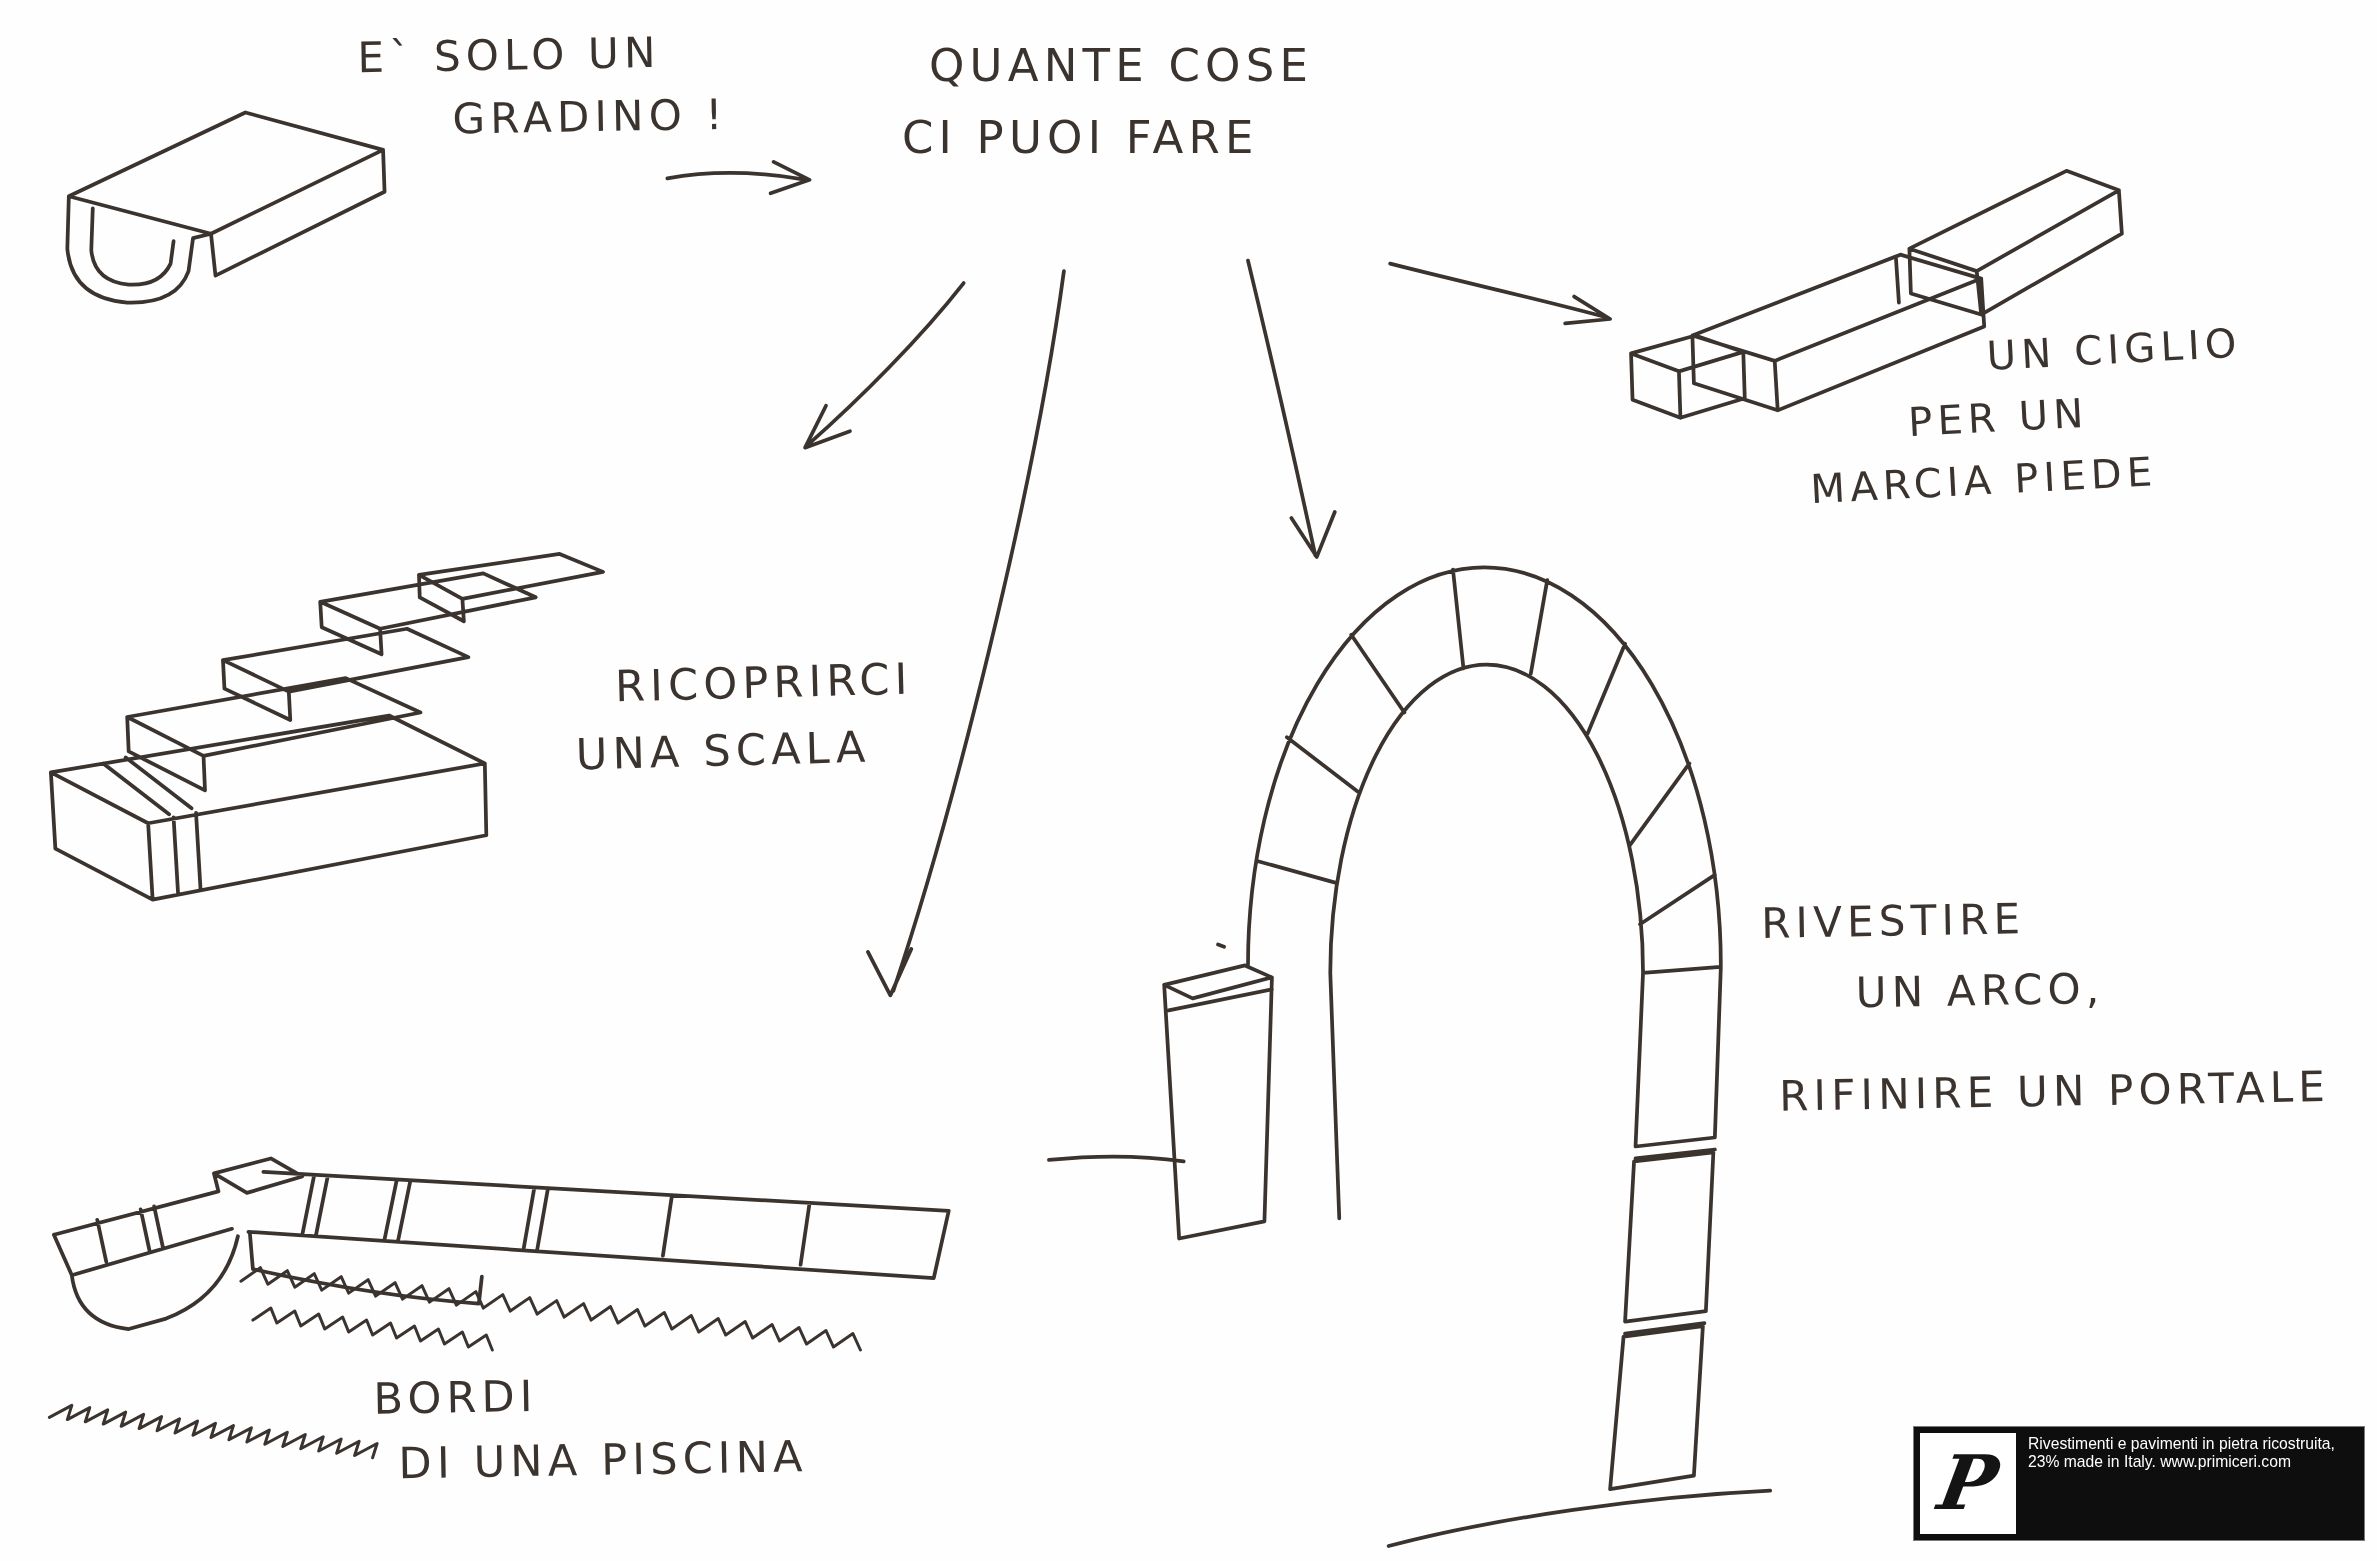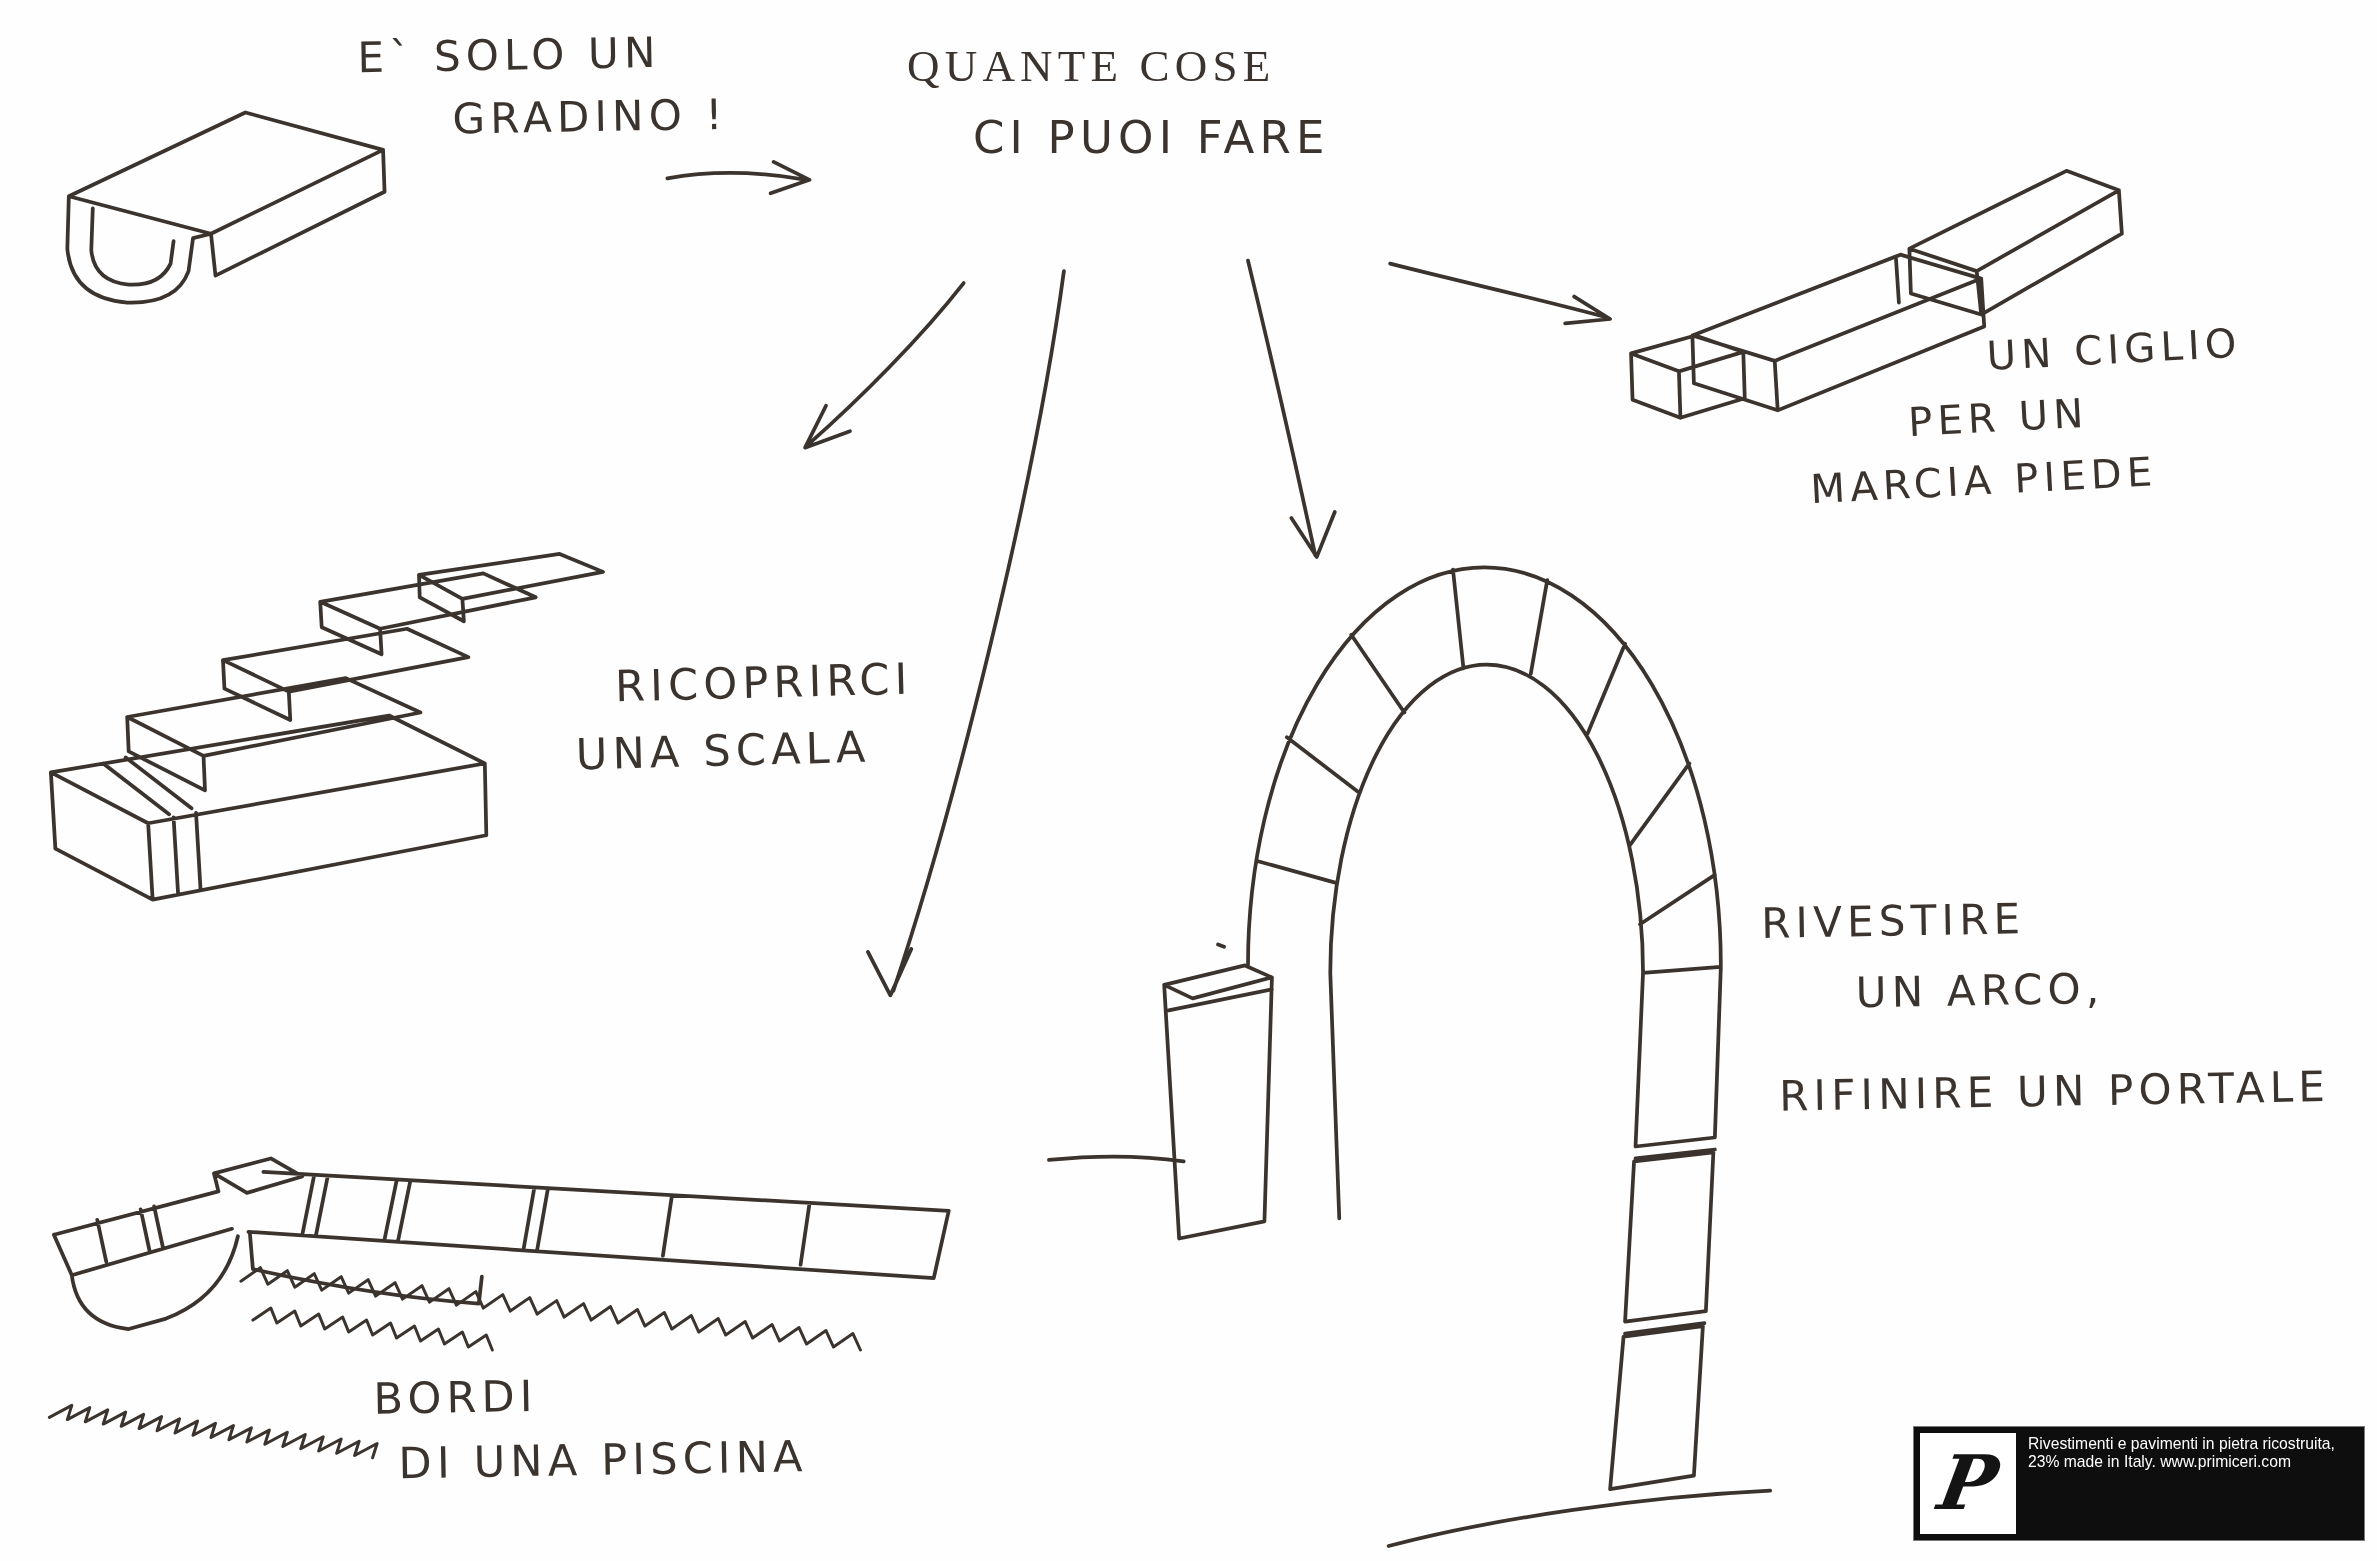--- a/index.html
+++ b/index.html
@@ -141,22 +141,22 @@
       <path d="M 1668,348 C 1700,480 1732,622 1758,742 M 1726,692 L 1760,744 L 1784,684"></path>
     </g>
   </svg>
 
   <div class="hand lbl-just">
     <span class="ln">E` SOLO UN</span>
     <span class="ln" style="margin-left:94px;">GRADINO !</span>
   </div>
 
   <div class="hand lbl-quest">
-    <span class="ln" style="margin-left:5px;font-family:Liberation Serif, serif;">QUANTE COSE</span>
-    <span class="ln" style="margin-left:71px;">CI PUOI FARE</span>
+    <span class="ln" style="margin-left:27px;">QUANTE COSE</span>
+    <span class="ln" style="">CI PUOI FARE</span>
   </div>
 
   <div class="hand lbl-curb">
     <span class="ln" style="margin-left:183px;">UN CIGLIO</span>
     <span class="ln" style="margin-left:101px;">PER UN</span>
     <span class="ln">MARCIA PIEDE</span>
   </div>
 
   <div class="hand lbl-stairs">
     <span class="ln" style="margin-left:41px;">RICOPRIRCI</span>

